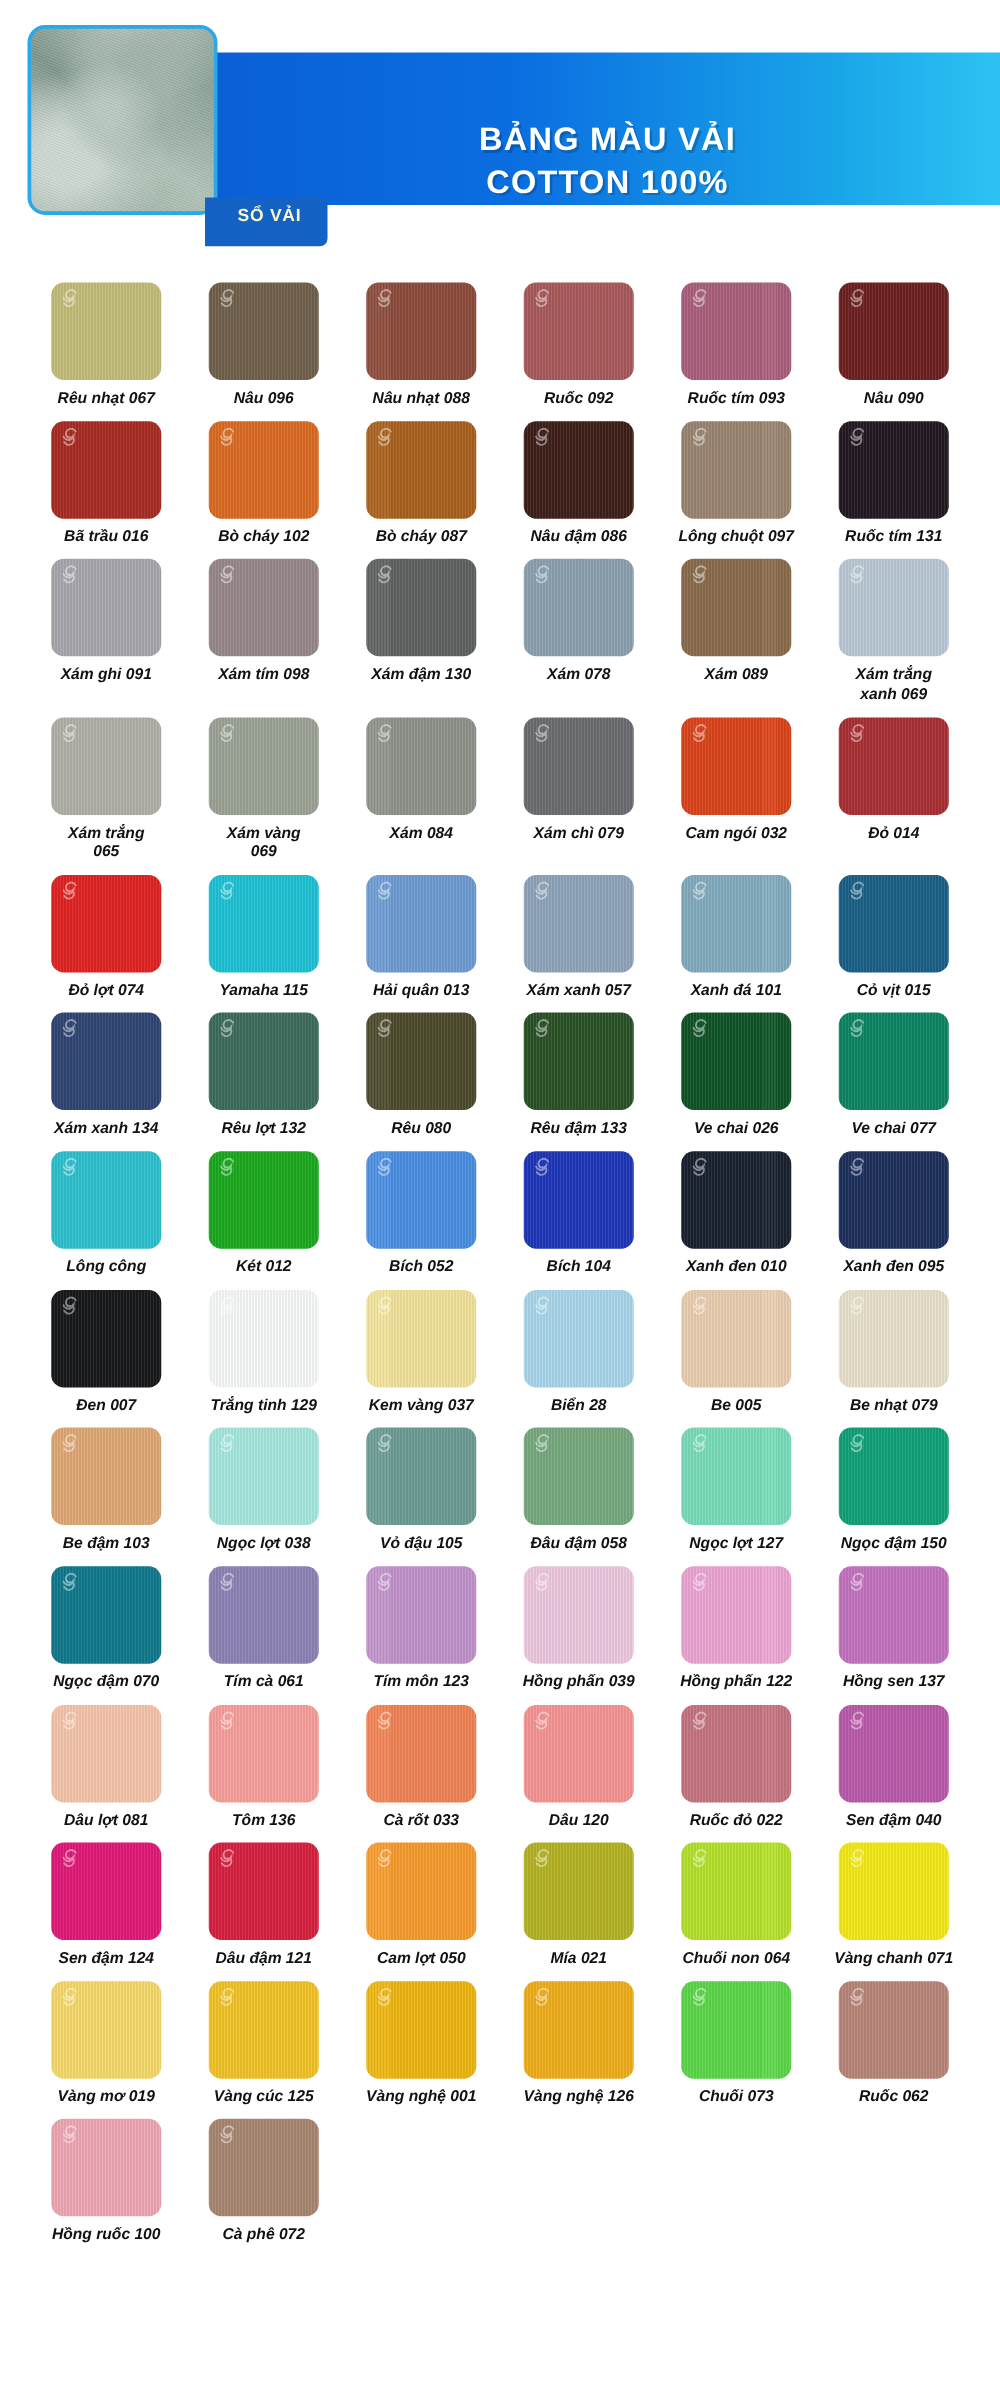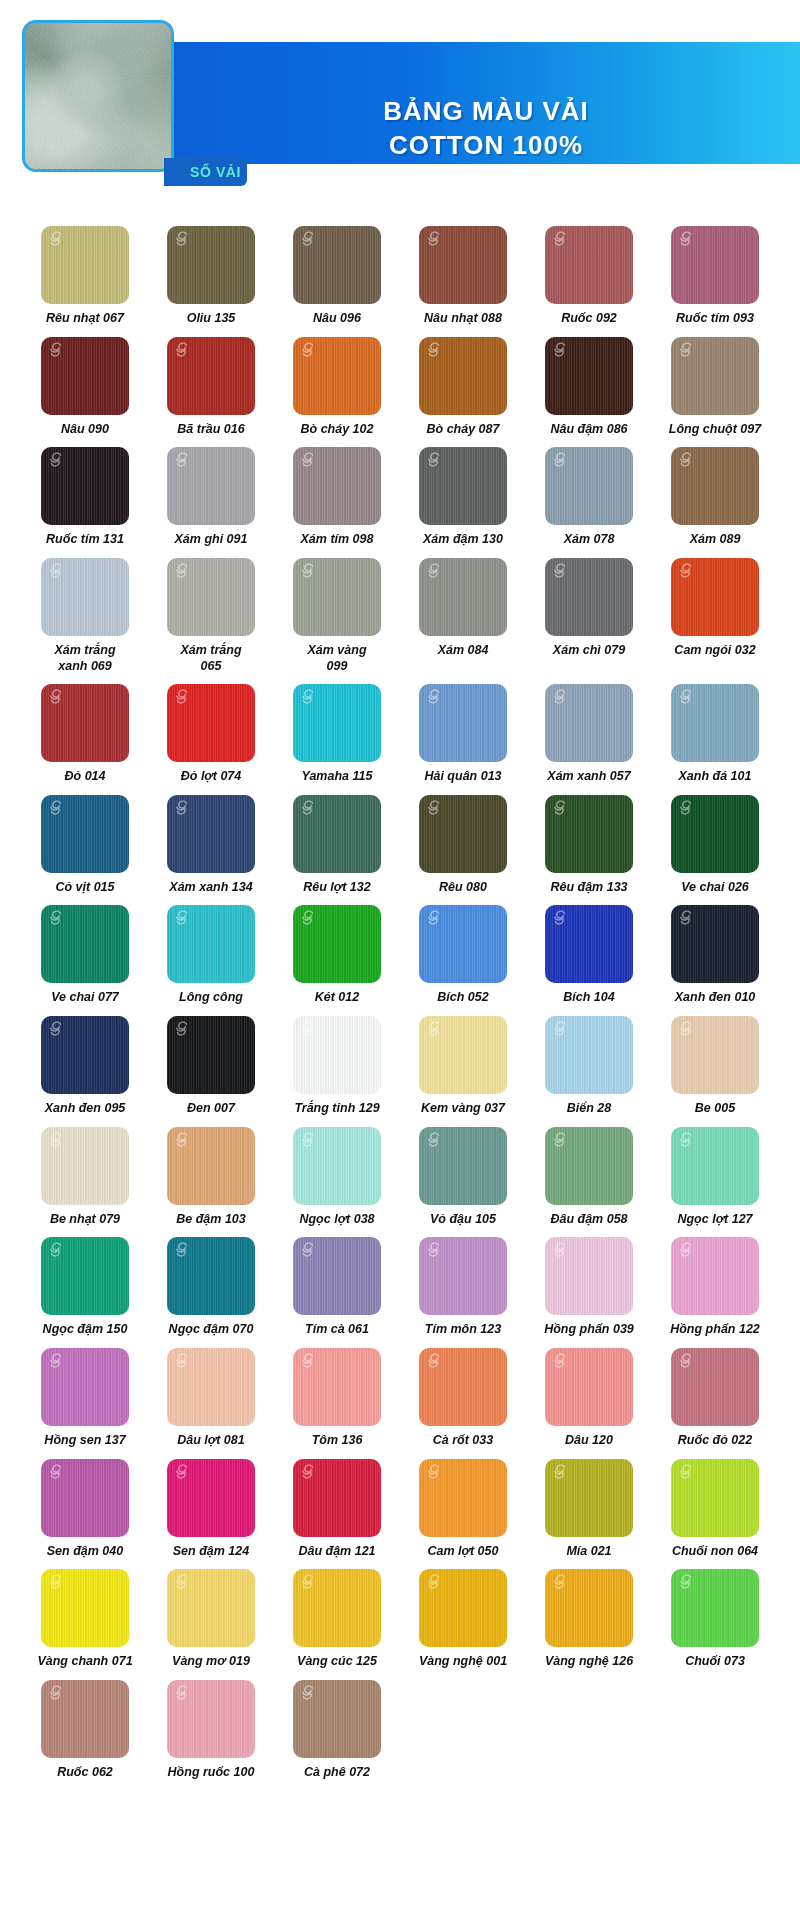--- a/index.html
+++ b/index.html
@@ -75,24 +75,24 @@
     inset: 0;
     background-image:
       repeating-linear-gradient(22deg, rgba(255,255,255,.10) 0 1px, rgba(0,0,0,.05) 1px 2px);
     opacity: .7;
   }
 
   .tab-so-vai {
     position: absolute;
     left: 164px;
     top: 158px;
-    height: 28px;
-    padding: 0 6px 0 26px;
+    height: 39px;
+    padding: 0 21px 0 26px;
     background: #1462c4;
-    color: #5eead4;
+    color: #fef9c3;
     font-weight: 800;
     font-size: 14px;
     letter-spacing: .6px;
     line-height: 28px;
     border-radius: 0 0 6px 0;
   }
 
   
   .grid {
     position: relative;
@@ -173,32 +173,20 @@
           <div class="logo">
             <svg viewBox="0 0 16 20" xmlns="http://www.w3.org/2000/svg">
               <path d="M12.6 4.2C11.4 2.4 9.2 1.6 7.2 2.4 5.2 3.2 4.2 5.4 5 7.2c.6 1.4 2 2 3.4 1.8 1.2-.2 2-.8 2.6-1.6-.2 1.6-1.4 3-3 3.4-2.2.6-4.4-.6-5.2-2.6" fill="none" stroke="#ffffff" stroke-width="1.5" stroke-linecap="round"></path>
               <path d="M3.4 12.6c1 1.9 3.3 2.8 5.3 2 2-.8 3-3 2.2-4.9" fill="none" stroke="#ffffff" stroke-width="1.5" stroke-linecap="round"></path>
             </svg>
           </div>
         </div>
         <div class="caption">Rêu nhạt 067</div>
       </div>
       <div class="cell">
-        <div class="swatch" style="background: rgb(110, 100, 67);">
-          <div class="tex"></div>
-          <div class="logo">
-            <svg viewBox="0 0 16 20" xmlns="http://www.w3.org/2000/svg">
-              <path d="M12.6 4.2C11.4 2.4 9.2 1.6 7.2 2.4 5.2 3.2 4.2 5.4 5 7.2c.6 1.4 2 2 3.4 1.8 1.2-.2 2-.8 2.6-1.6-.2 1.6-1.4 3-3 3.4-2.2.6-4.4-.6-5.2-2.6" fill="none" stroke="#ffffff" stroke-width="1.5" stroke-linecap="round"></path>
-              <path d="M3.4 12.6c1 1.9 3.3 2.8 5.3 2 2-.8 3-3 2.2-4.9" fill="none" stroke="#ffffff" stroke-width="1.5" stroke-linecap="round"></path>
-            </svg>
-          </div>
-        </div>
-        <div class="caption">Oliu 135</div>
-      </div>
-      <div class="cell">
         <div class="swatch" style="background: rgb(112, 96, 76);">
           <div class="tex"></div>
           <div class="logo">
             <svg viewBox="0 0 16 20" xmlns="http://www.w3.org/2000/svg">
               <path d="M12.6 4.2C11.4 2.4 9.2 1.6 7.2 2.4 5.2 3.2 4.2 5.4 5 7.2c.6 1.4 2 2 3.4 1.8 1.2-.2 2-.8 2.6-1.6-.2 1.6-1.4 3-3 3.4-2.2.6-4.4-.6-5.2-2.6" fill="none" stroke="#ffffff" stroke-width="1.5" stroke-linecap="round"></path>
               <path d="M3.4 12.6c1 1.9 3.3 2.8 5.3 2 2-.8 3-3 2.2-4.9" fill="none" stroke="#ffffff" stroke-width="1.5" stroke-linecap="round"></path>
             </svg>
           </div>
         </div>
         <div class="caption">Nâu 096</div>
@@ -413,21 +401,21 @@
         <div class="swatch" style="background: rgb(155, 162, 149);">
           <div class="tex"></div>
           <div class="logo">
             <svg viewBox="0 0 16 20" xmlns="http://www.w3.org/2000/svg">
               <path d="M12.6 4.2C11.4 2.4 9.2 1.6 7.2 2.4 5.2 3.2 4.2 5.4 5 7.2c.6 1.4 2 2 3.4 1.8 1.2-.2 2-.8 2.6-1.6-.2 1.6-1.4 3-3 3.4-2.2.6-4.4-.6-5.2-2.6" fill="none" stroke="#ffffff" stroke-width="1.5" stroke-linecap="round"></path>
               <path d="M3.4 12.6c1 1.9 3.3 2.8 5.3 2 2-.8 3-3 2.2-4.9" fill="none" stroke="#ffffff" stroke-width="1.5" stroke-linecap="round"></path>
             </svg>
           </div>
         </div>
         <div class="caption">Xám vàng
-099</div>
+069</div>
       </div>
       <div class="cell">
         <div class="swatch" style="background: rgb(142, 146, 139);">
           <div class="tex"></div>
           <div class="logo">
             <svg viewBox="0 0 16 20" xmlns="http://www.w3.org/2000/svg">
               <path d="M12.6 4.2C11.4 2.4 9.2 1.6 7.2 2.4 5.2 3.2 4.2 5.4 5 7.2c.6 1.4 2 2 3.4 1.8 1.2-.2 2-.8 2.6-1.6-.2 1.6-1.4 3-3 3.4-2.2.6-4.4-.6-5.2-2.6" fill="none" stroke="#ffffff" stroke-width="1.5" stroke-linecap="round"></path>
               <path d="M3.4 12.6c1 1.9 3.3 2.8 5.3 2 2-.8 3-3 2.2-4.9" fill="none" stroke="#ffffff" stroke-width="1.5" stroke-linecap="round"></path>
             </svg>
           </div>

